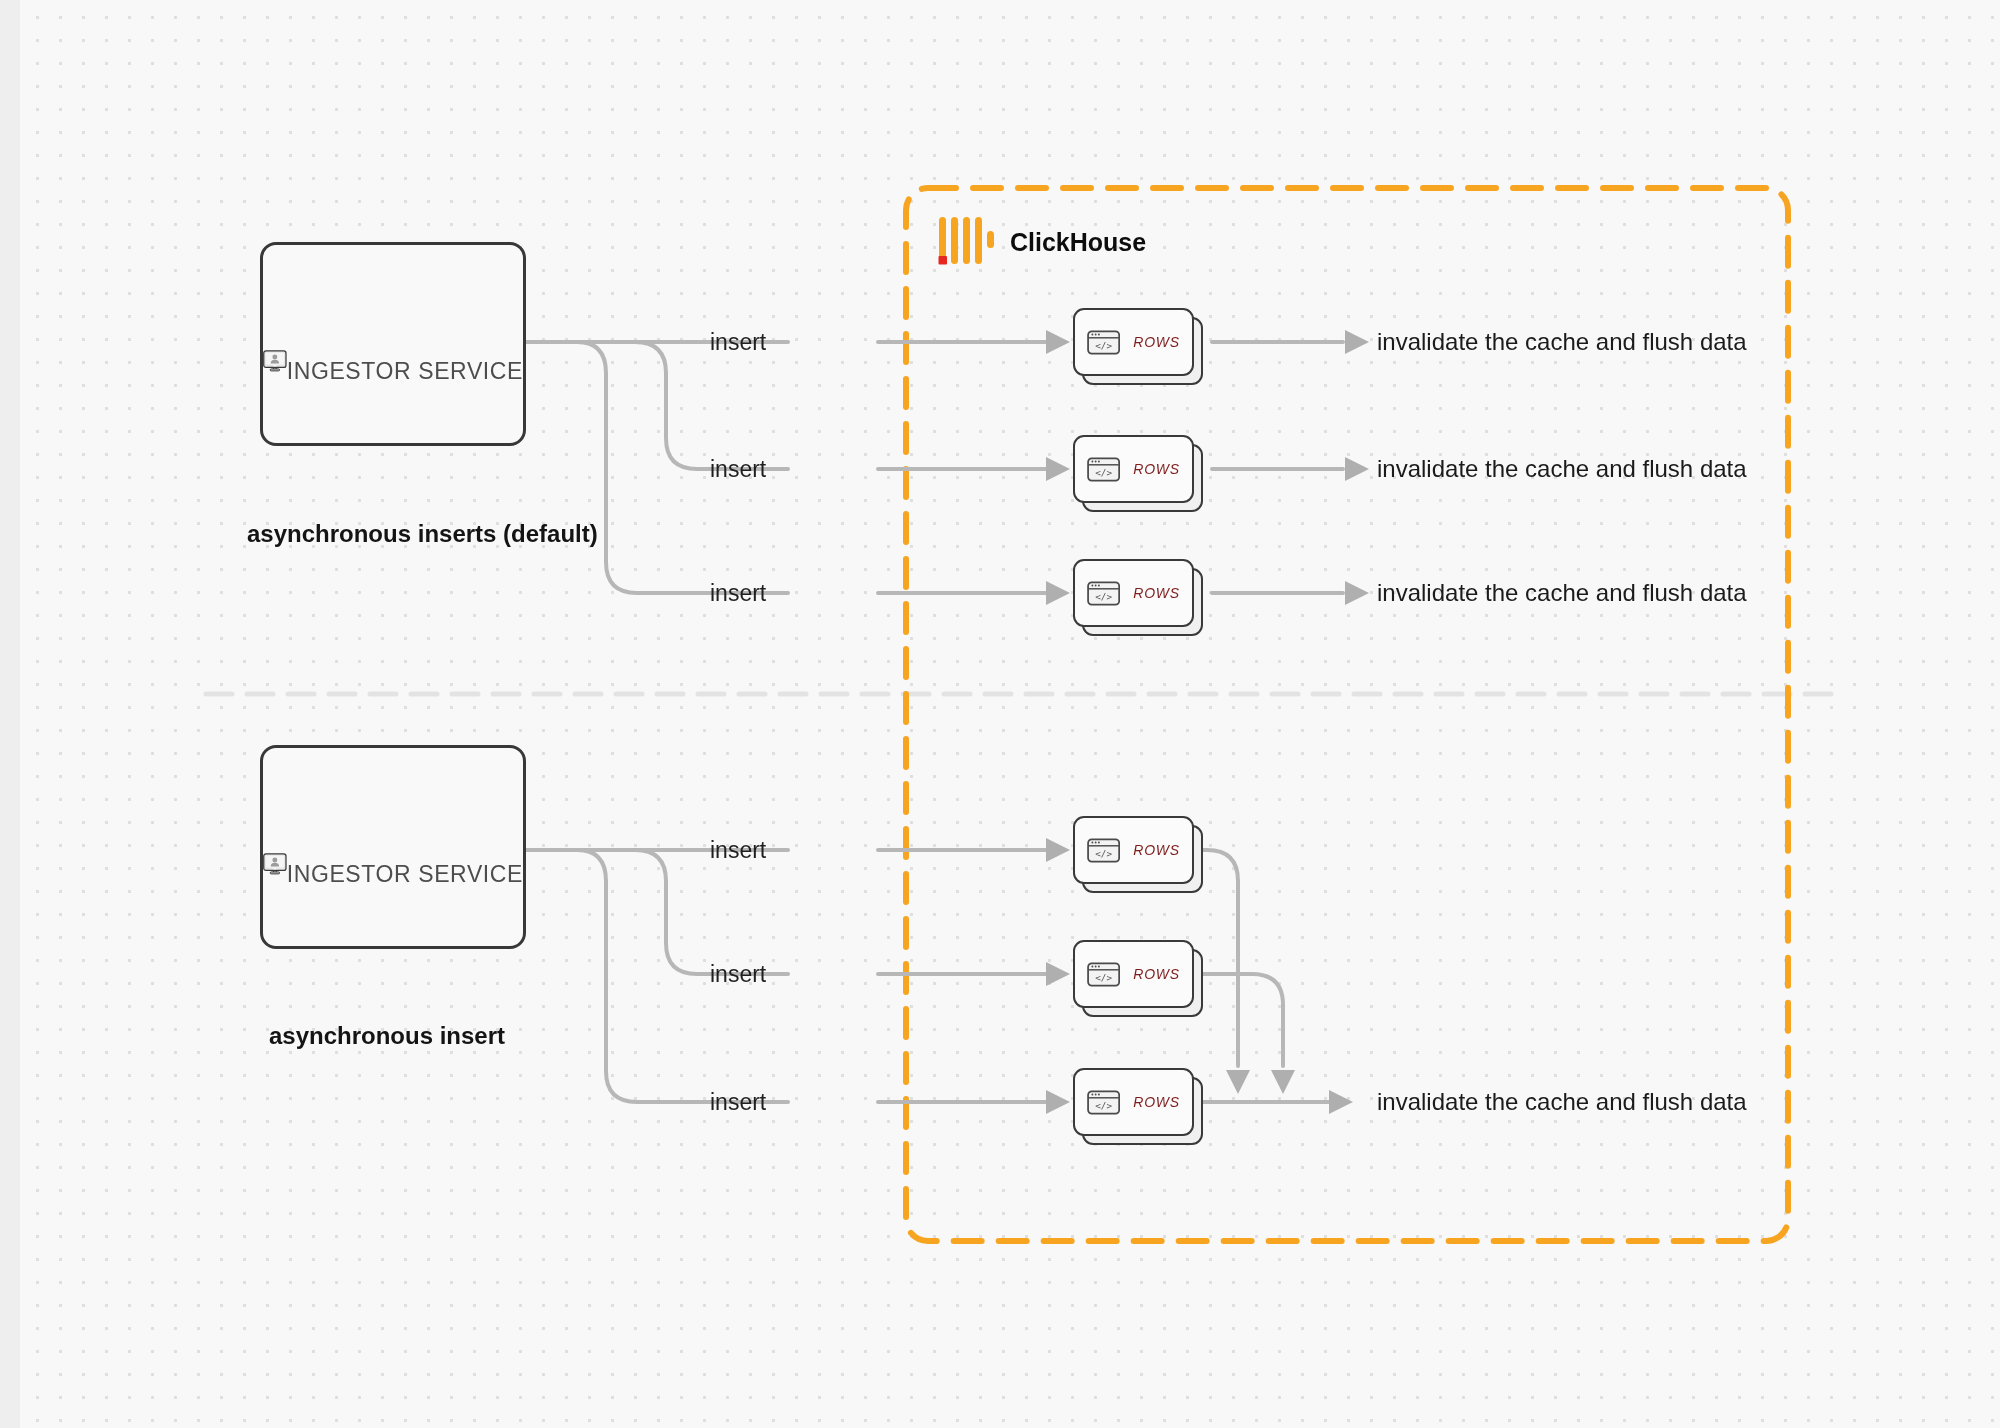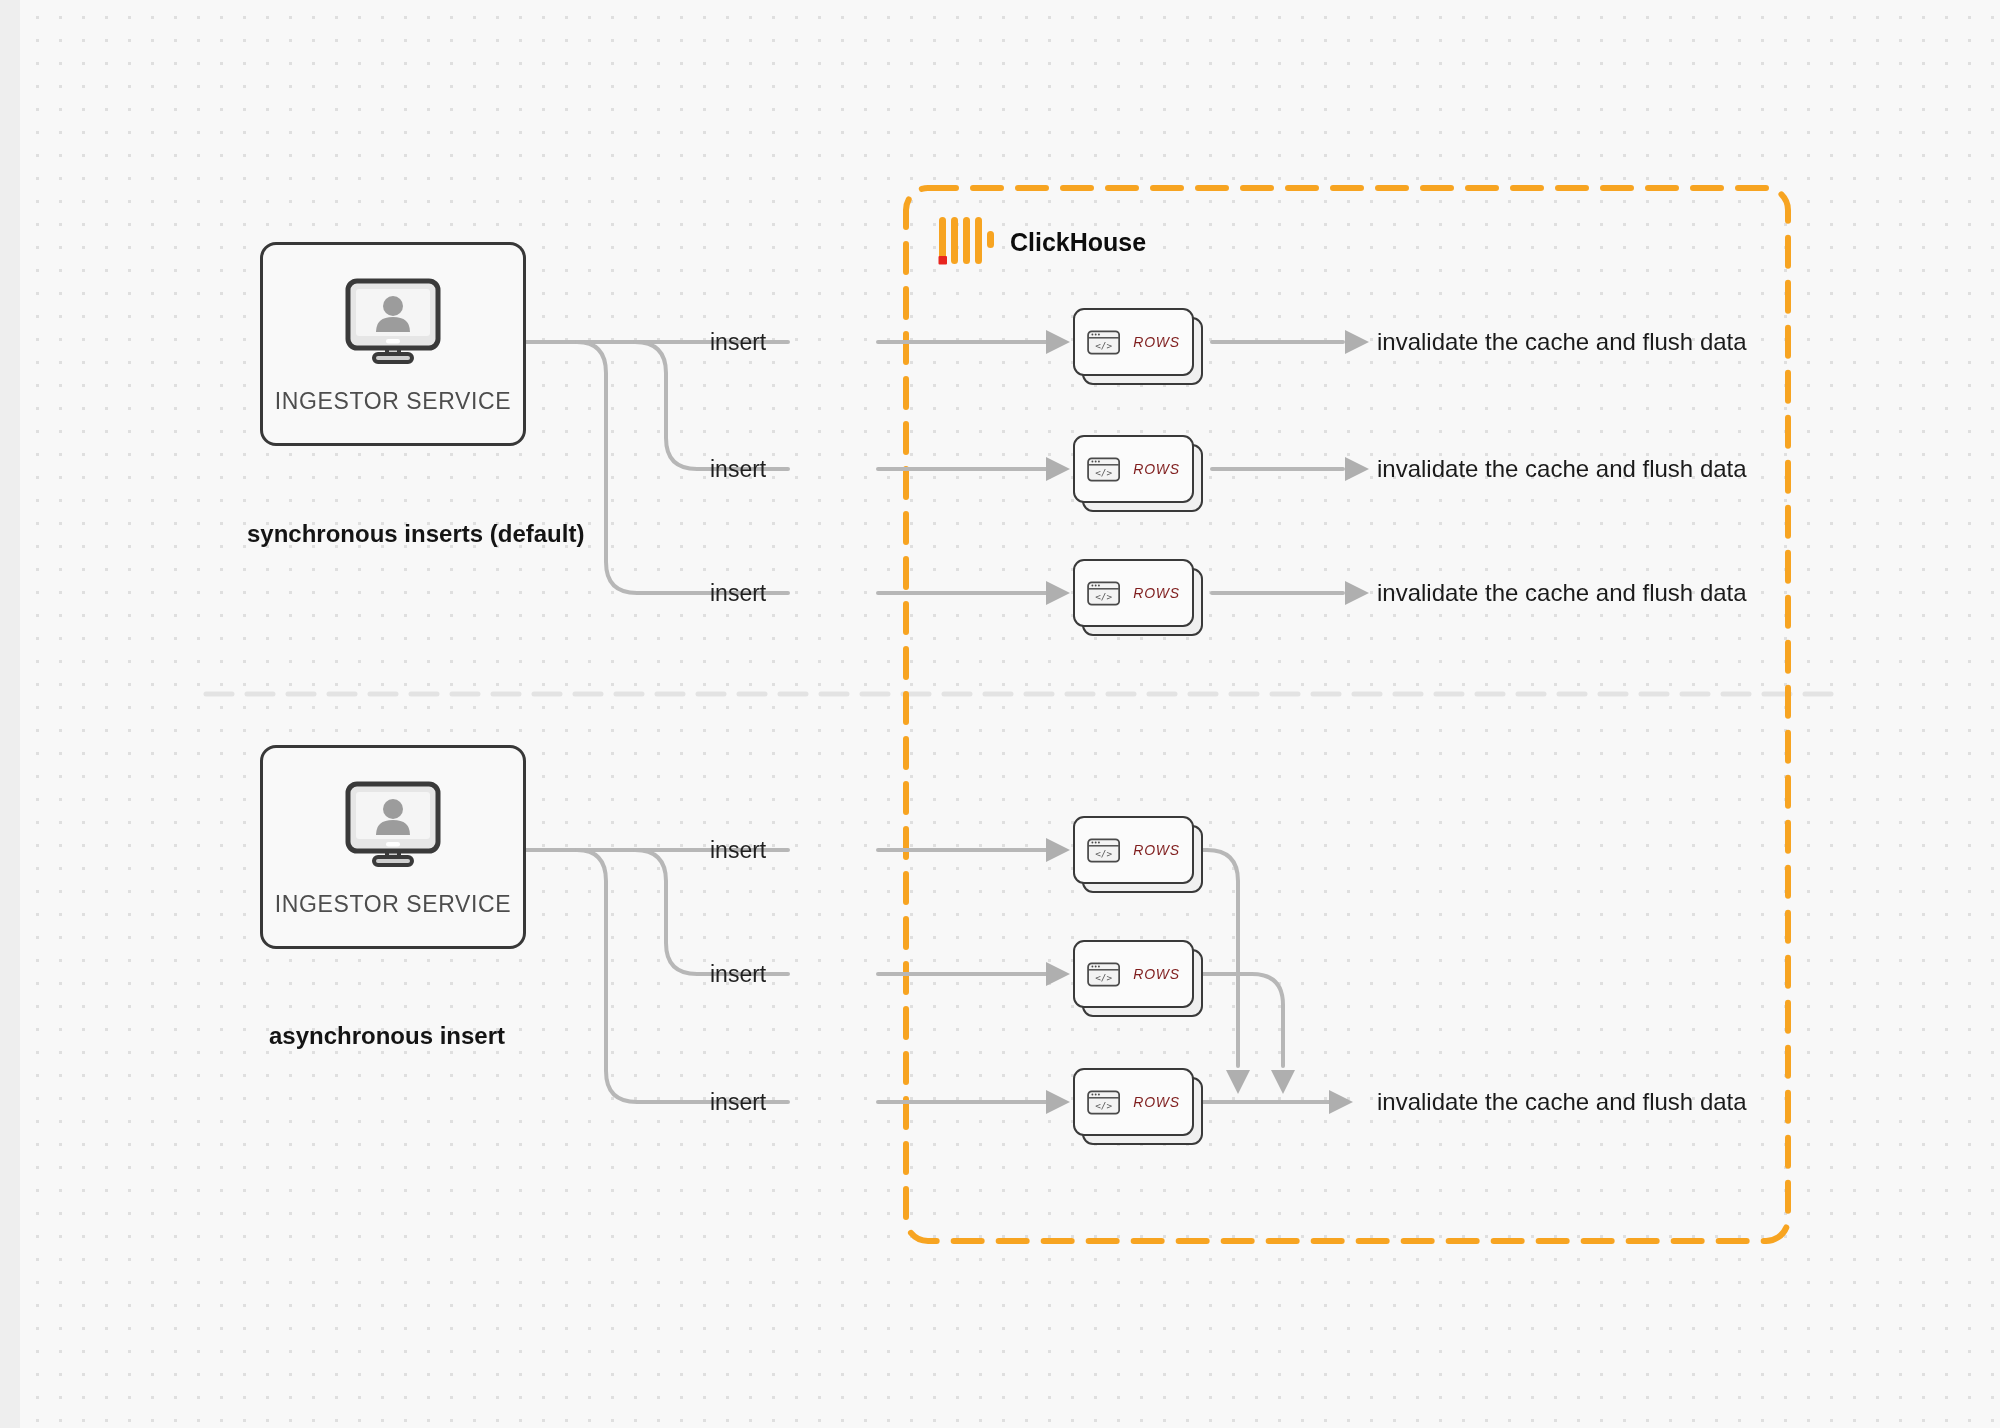--- a/index.html
+++ b/index.html
@@ -11,21 +11,21 @@
     font-family:"Liberation Sans",sans-serif;
     margin-left:20px;
   }
   .abs{position:absolute;}
   svg{display:block;}
 
   
   .ingestor-box{
     width:266px;height:204px;box-sizing:border-box;
     background:#F9F9F9;border:3px solid #383838;border-radius:16px;
-    display:flex;flex-direction:column;align-items:center;
+    display:flex;flex-direction:row;align-items:center;
     padding-top:33px;
   }
   .ingestor-label{
     margin-top:22px;font-size:23px;color:#4D4D4D;letter-spacing:0.6px;
     white-space:nowrap;
   }
 
   
   .caption{
     font-size:24px;font-weight:bold;color:#141414;text-align:center;white-space:nowrap;
@@ -127,21 +127,21 @@
       <rect x="29" y="76" width="38" height="8" rx="4" fill="#CFCFCF" stroke="#3A3A3A" stroke-width="4"></rect>
       <rect x="3" y="3" width="90" height="67" rx="9" fill="#E6E6E6" stroke="#3A3A3A" stroke-width="5"></rect>
       <rect x="11" y="11" width="74" height="47" rx="3" fill="#F5F5F5"></rect>
       <circle cx="48" cy="28" r="10" fill="#9C9C9C"></circle>
       <path d="M31 54 Q31 39 48 39 Q65 39 65 54 Z" fill="#9C9C9C"></path>
       <rect x="41" y="61" width="14" height="4.5" rx="2.2" fill="#FFFFFF"></rect>
     </svg>
     <div class="ingestor-label">INGESTOR SERVICE</div>
   </div>
 
-  <div class="abs caption" style="left:227px;top:520px;width:330px">synchronous inserts (default)</div>
+  <div class="abs caption" style="left:227px;top:520px;width:330px">asynchronous inserts (default)</div>
 
   <div class="abs ingestor-box" style="left:240px;top:745px">
     <svg width="96" height="88" viewBox="0 0 96 88">
       <rect x="42" y="66" width="12" height="12" fill="#CFCFCF" stroke="#3A3A3A" stroke-width="4"></rect>
       <rect x="29" y="76" width="38" height="8" rx="4" fill="#CFCFCF" stroke="#3A3A3A" stroke-width="4"></rect>
       <rect x="3" y="3" width="90" height="67" rx="9" fill="#E6E6E6" stroke="#3A3A3A" stroke-width="5"></rect>
       <rect x="11" y="11" width="74" height="47" rx="3" fill="#F5F5F5"></rect>
       <circle cx="48" cy="28" r="10" fill="#9C9C9C"></circle>
       <path d="M31 54 Q31 39 48 39 Q65 39 65 54 Z" fill="#9C9C9C"></path>
       <rect x="41" y="61" width="14" height="4.5" rx="2.2" fill="#FFFFFF"></rect>

